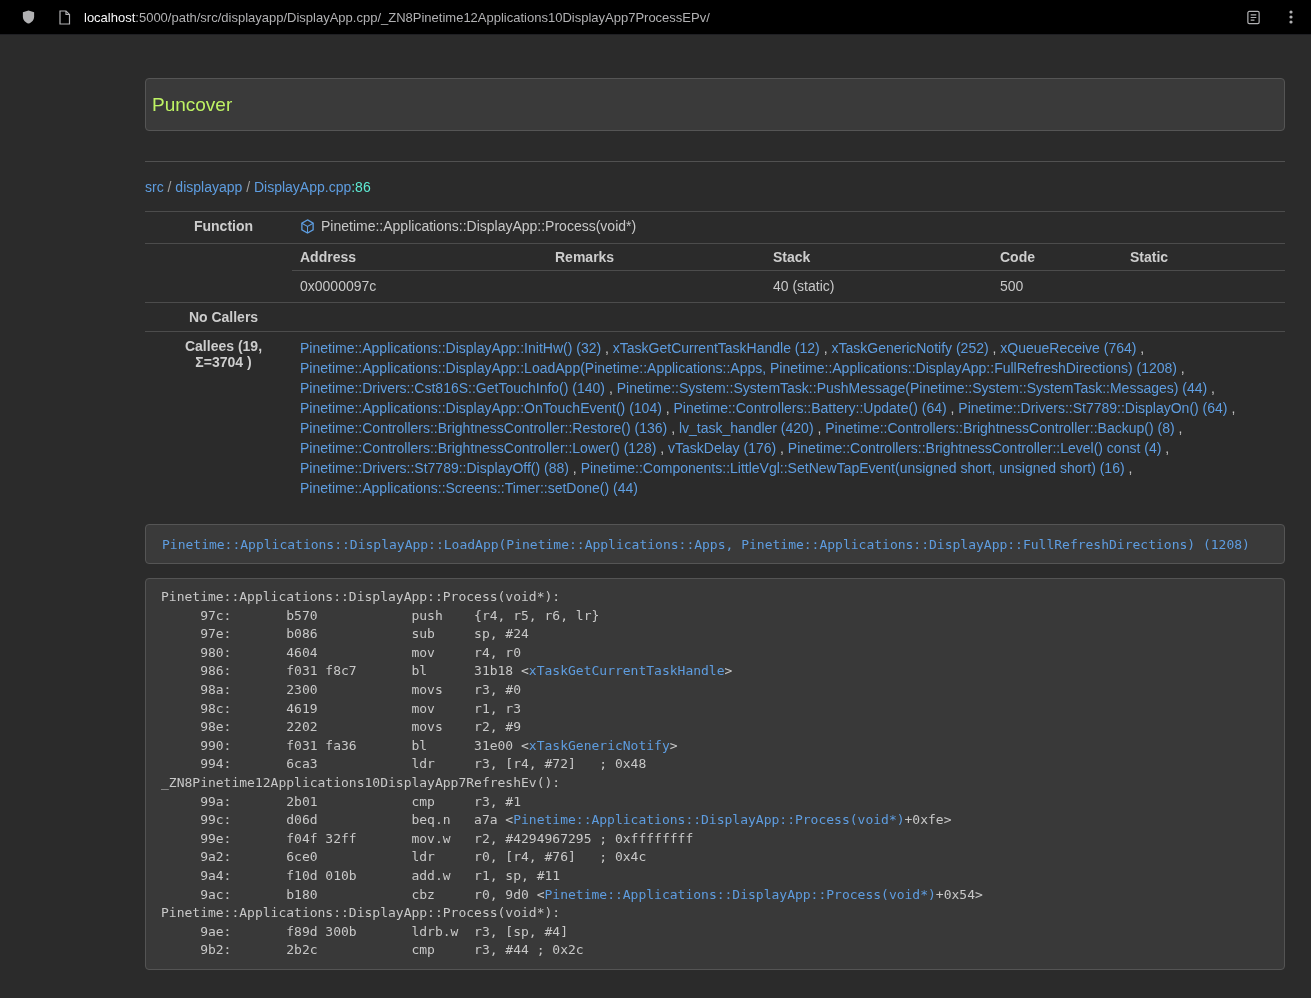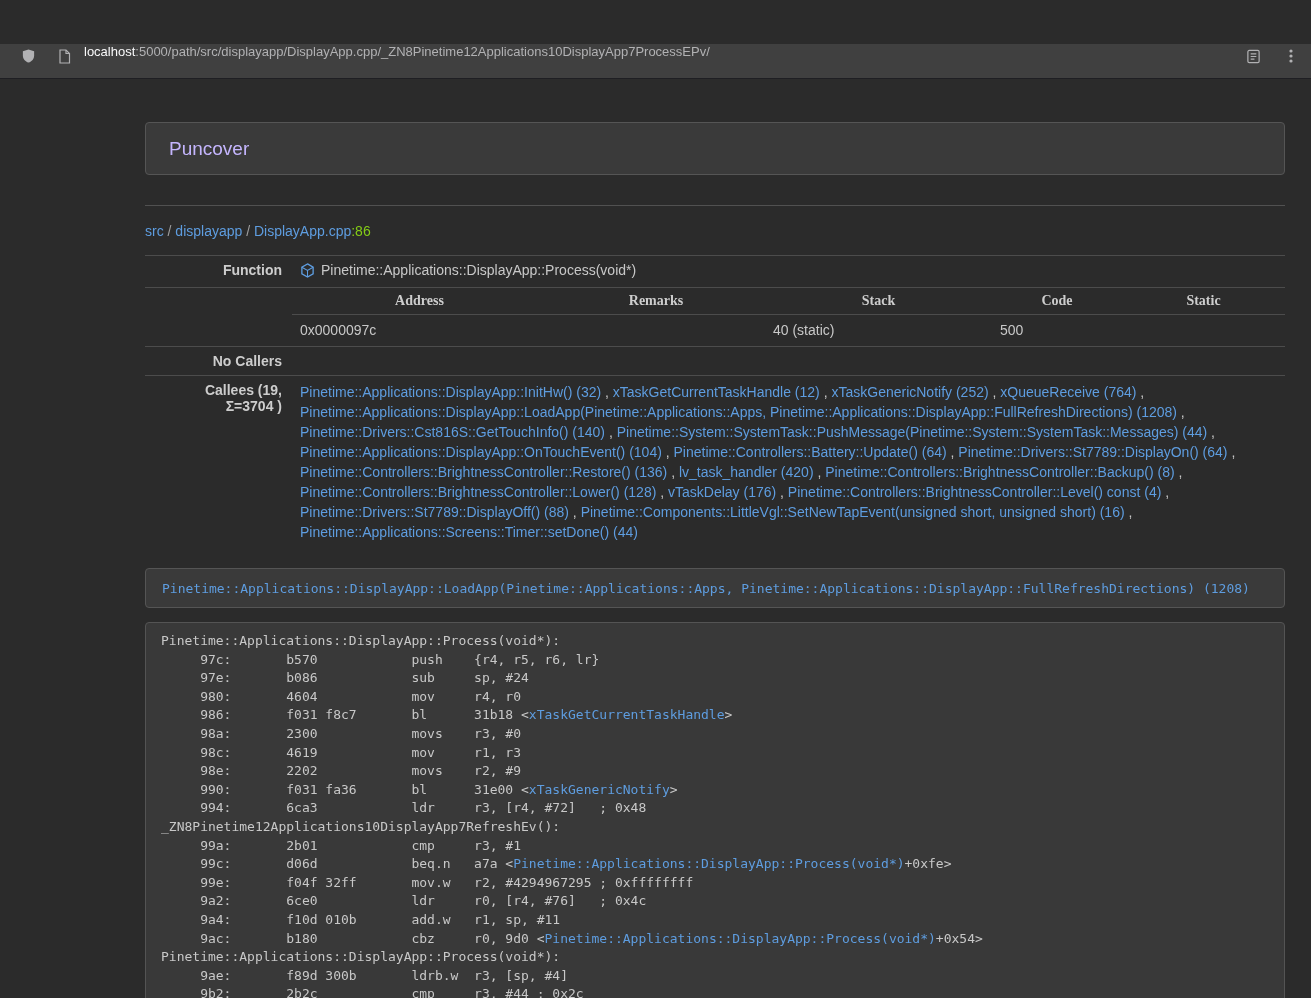--- a/index.html
+++ b/index.html
@@ -1,46 +1,46 @@
 <!DOCTYPE html>
 <html><head>
 <meta charset="utf-8">
 <style>
   * { box-sizing: border-box; margin: 0; padding: 0; }
   html, body { width: 1311px; height: 998px; overflow: hidden; }
   body { background: #2b2b2b; font-family: "Liberation Sans", sans-serif; }
 
   
-  .browser-bar { height: 35px; background: #404040; border-bottom: 1px solid #1f1f23; display: flex; align-items: flex-start; margin-top: 44px; }
+  .browser-bar { height: 35px; background: #000000; border-bottom: 1px solid #1f1f23; display: flex; align-items: center; }
   .tb-icon { display: flex; align-items: center; justify-content: center; width: 24px; height: 24px; flex: 0 0 auto; }
   .tb-shield { margin-left: 16px; }
   .tb-page { margin-left: 12px; }
   .url-text { margin-left: 8px; font-size: 13px; color: #b1b1b3; white-space: nowrap; overflow: hidden; }
   .url-domain { color: #f9f9fa; }
   .tb-reader { margin-left: auto; }
   .tb-menu { margin-left: 14px; margin-right: 8px; }
 
   
   .container { width: 1140px; margin-left: 145px; color: #c8c8c8; }
-  .panel-head { margin-top: 43px; background: #3a3a3a; border: 1px solid #555; border-radius: 4px; padding: 14px 23px; font-size: 19px; line-height: 23px; color: #c4b5fd; }
+  .panel-head { margin-top: 43px; background: #3a3a3a; border: 1px solid #555; border-radius: 4px; padding: 14px 6px; font-size: 19px; line-height: 23px; color: #bef264; }
   hr.rule { border: none; border-top: 1px solid #515151; margin-top: 30px; }
   a.lnk { color: #5e9de0; text-decoration: none; cursor: pointer; }
-  .muted { color: #84cc16; }
+  .muted { color: #5eead4; }
   .breadcrumb { margin-top: 15px; font-size: 14px; line-height: 20px; }
   .breadcrumb .sep { color: #9f9f9f; }
 
   .fn-table { width: 100%; border-collapse: collapse; margin-top: 14px; font-size: 14px; color: #c8c8c8; }
   .fn-table > tbody > tr { border-top: 1px solid #4c4c4c; }
-  .fn-table > tbody > tr > th.lbl { width: 145px; text-align: right; vertical-align: top; padding: 6px 8px 6px 20px; color: #cdcdcd; font-weight: bold; font-size: 14px; }
+  .fn-table > tbody > tr > th.lbl { width: 145px; text-align: center; vertical-align: top; padding: 6px 8px 6px 20px; color: #cdcdcd; font-weight: bold; font-size: 14px; }
   .fn-table > tbody > tr > td { padding: 6px 8px 6px 10px; vertical-align: top; }
   .fn-table > tbody > tr > td.stats-cell { padding: 0 0 0 2px; }
   .sym-icon { display: inline-block; vertical-align: -3px; margin-right: 6px; }
 
   .stats-table { width: 100%; border-collapse: collapse; font-size: 14px; }
-  .stats-table th { text-align: center; font-weight: bold; color: #cdcdcd; padding: 5px 8px; border-bottom: 1px solid #4c4c4c; font-family: Liberation Serif, serif; }
+  .stats-table th { text-align: left; font-weight: bold; color: #cdcdcd; padding: 5px 8px; border-bottom: 1px solid #4c4c4c; }
   .stats-table td { padding: 7px 8px 8px 8px; }
   .stats-table .c0 { width: 255px; } .stats-table .c1 { width: 218px; }
   .stats-table .c2 { width: 227px; } .stats-table .c3 { width: 130px; margin-top: 42px; }
 
   td.callees { line-height: 20px; padding: 8px 10px 9px 12px; }
 
   .well { margin-top: 20px; background: #3a3a3a; border: 1px solid #555; border-radius: 4px; padding: 10px 16px; }
   .well a { font-family: "DejaVu Sans Mono", monospace; font-size: 13px; }
 
   .code-block { margin-top: 14px; background: #393939; border: 1px solid #545454; border-radius: 4px; padding: 9px 15px; font-family: "DejaVu Sans Mono", monospace; font-size: 13px; line-height: 18.6px; color: #c8c8c8; }

